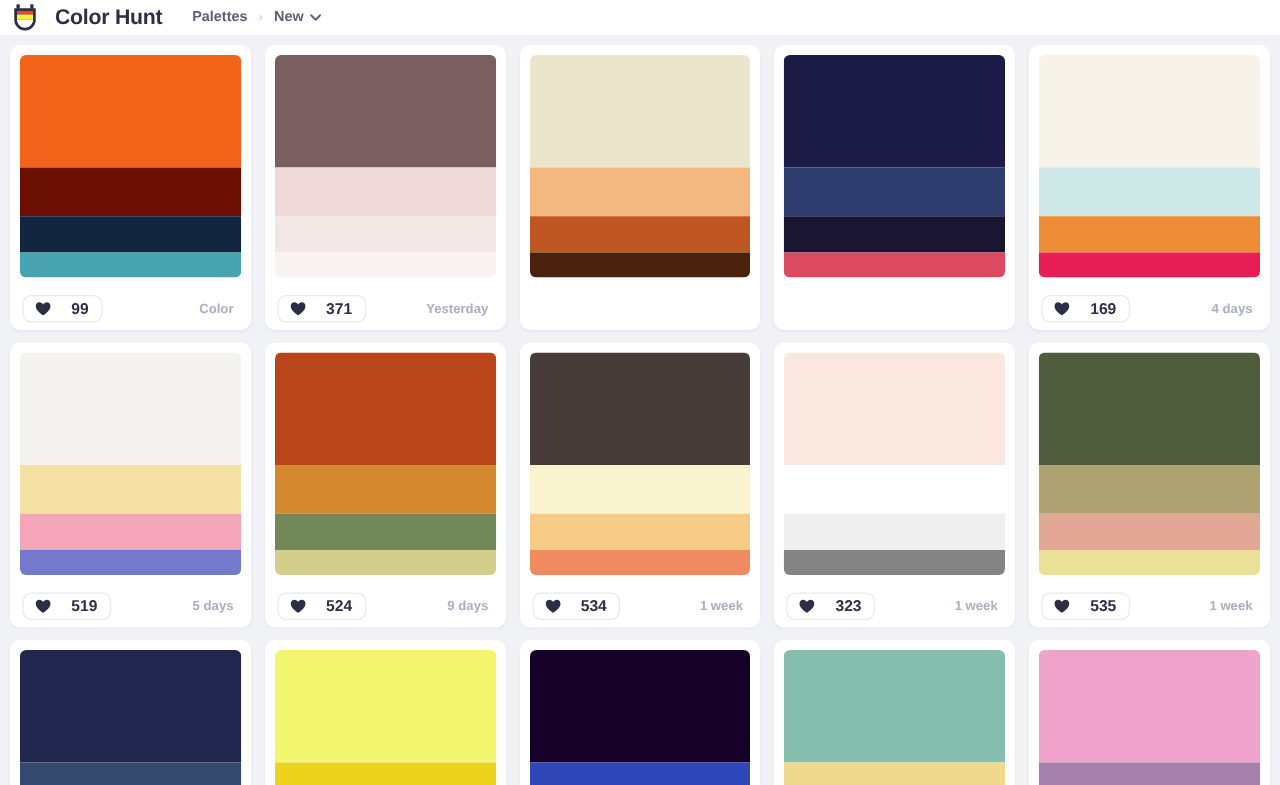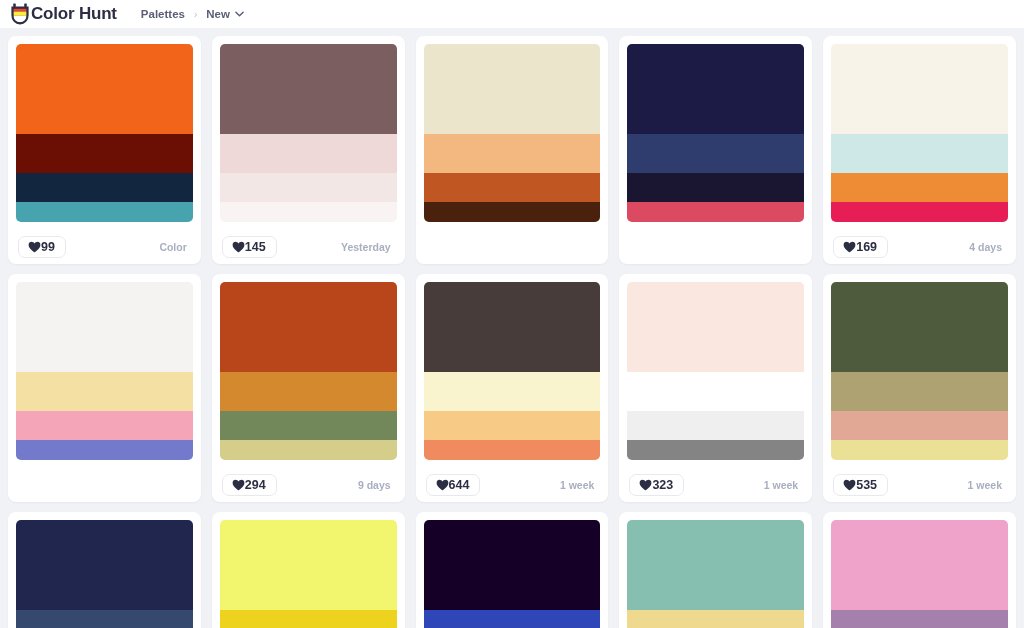--- a/index.html
+++ b/index.html
@@ -24,21 +24,21 @@
     display: flex;
     align-items: center;
     padding: 0 0 0 10px;
     position: relative;
     z-index: 5;
   }
 
   #logo-group {
     display: flex;
     align-items: center;
-    gap: 1px;
+    gap: 14px;
     cursor: pointer;
   }
 
   #logo-icon {
     width: 20px;
     height: 22px;
     display: block;
     flex: 0 0 auto;
   }
 
@@ -120,21 +120,21 @@
     height: 50px;
     display: flex;
     align-items: center;
     justify-content: space-between;
     padding: 0 2px;
   }
 
   .like-button {
     display: flex;
     align-items: center;
-    gap: 0;
+    gap: 16px;
     border: 1px solid #E8E9EF;
     border-radius: 7px;
     padding: 4px 10px 4px 9px;
     background: #FFFFFF;
     cursor: pointer;
   }
 
   .heart-icon {
     width: 13px;
     height: 12px;
@@ -215,21 +215,21 @@
         <div class="swatch s0" title="#7B5E60" style="background: rgb(123, 94, 96);"></div>
         <div class="swatch s1" title="#EFD8D8" style="background: rgb(239, 216, 216);"></div>
         <div class="swatch s2" title="#F3E7E5" style="background: rgb(243, 231, 229);"></div>
         <div class="swatch s3" title="#FAF3F3" style="background: rgb(250, 243, 243);"></div>
       </div>
       <div class="card-meta">
         <div class="like-button">
           <svg class="heart-icon" viewBox="0 0 13 12">
             <path d="M6.5 11.2 C6.5 11.2 0.6 7.7 0.6 3.9 C0.6 2.0 2.0 0.8 3.5 0.8 C4.8 0.8 5.9 1.6 6.5 2.6 C7.1 1.6 8.2 0.8 9.5 0.8 C11.0 0.8 12.4 2.0 12.4 3.9 C12.4 7.7 6.5 11.2 6.5 11.2 Z" fill="#2C2E43"></path>
           </svg>
-          <span class="like-count">145</span>
+          <span class="like-count">371</span>
         </div>
         <span class="time-label">Yesterday</span>
       </div>
     </div>
     <div class="palette-card">
       <div class="swatches">
         <div class="swatch s0" title="#EBE5CC" style="background: rgb(235, 229, 204);"></div>
         <div class="swatch s1" title="#F2B880" style="background: rgb(242, 184, 128);"></div>
         <div class="swatch s2" title="#C05621" style="background: rgb(192, 86, 33);"></div>
         <div class="swatch s3" title="#4A210C" style="background: rgb(74, 33, 12);"></div>
@@ -260,51 +260,60 @@
         <span class="time-label">4 days</span>
       </div>
     </div>
     <div class="palette-card">
       <div class="swatches">
         <div class="swatch s0" title="#F4F3F2" style="background: rgb(244, 243, 242);"></div>
         <div class="swatch s1" title="#F5E0A3" style="background: rgb(245, 224, 163);"></div>
         <div class="swatch s2" title="#F4A6B8" style="background: rgb(244, 166, 184);"></div>
         <div class="swatch s3" title="#7379CB" style="background: rgb(115, 121, 203);"></div>
       </div>
+      <div class="card-meta">
+        <div class="like-button">
+          <svg class="heart-icon" viewBox="0 0 13 12">
+            <path d="M6.5 11.2 C6.5 11.2 0.6 7.7 0.6 3.9 C0.6 2.0 2.0 0.8 3.5 0.8 C4.8 0.8 5.9 1.6 6.5 2.6 C7.1 1.6 8.2 0.8 9.5 0.8 C11.0 0.8 12.4 2.0 12.4 3.9 C12.4 7.7 6.5 11.2 6.5 11.2 Z" fill="#2C2E43"></path>
+          </svg>
+          <span class="like-count">519</span>
+        </div>
+        <span class="time-label">5 days</span>
+      </div>
     </div>
     <div class="palette-card">
       <div class="swatches">
         <div class="swatch s0" title="#B8461A" style="background: rgb(184, 70, 26);"></div>
         <div class="swatch s1" title="#D4892E" style="background: rgb(212, 137, 46);"></div>
         <div class="swatch s2" title="#72875A" style="background: rgb(114, 135, 90);"></div>
         <div class="swatch s3" title="#D5CE8A" style="background: rgb(213, 206, 138);"></div>
       </div>
       <div class="card-meta">
         <div class="like-button">
           <svg class="heart-icon" viewBox="0 0 13 12">
             <path d="M6.5 11.2 C6.5 11.2 0.6 7.7 0.6 3.9 C0.6 2.0 2.0 0.8 3.5 0.8 C4.8 0.8 5.9 1.6 6.5 2.6 C7.1 1.6 8.2 0.8 9.5 0.8 C11.0 0.8 12.4 2.0 12.4 3.9 C12.4 7.7 6.5 11.2 6.5 11.2 Z" fill="#2C2E43"></path>
           </svg>
-          <span class="like-count">294</span>
+          <span class="like-count">524</span>
         </div>
         <span class="time-label">9 days</span>
       </div>
     </div>
     <div class="palette-card">
       <div class="swatches">
         <div class="swatch s0" title="#483C3A" style="background: rgb(72, 60, 58);"></div>
         <div class="swatch s1" title="#F9F4CD" style="background: rgb(249, 244, 205);"></div>
         <div class="swatch s2" title="#F7CA86" style="background: rgb(247, 202, 134);"></div>
         <div class="swatch s3" title="#EF8B5F" style="background: rgb(239, 139, 95);"></div>
       </div>
       <div class="card-meta">
         <div class="like-button">
           <svg class="heart-icon" viewBox="0 0 13 12">
             <path d="M6.5 11.2 C6.5 11.2 0.6 7.7 0.6 3.9 C0.6 2.0 2.0 0.8 3.5 0.8 C4.8 0.8 5.9 1.6 6.5 2.6 C7.1 1.6 8.2 0.8 9.5 0.8 C11.0 0.8 12.4 2.0 12.4 3.9 C12.4 7.7 6.5 11.2 6.5 11.2 Z" fill="#2C2E43"></path>
           </svg>
-          <span class="like-count">644</span>
+          <span class="like-count">534</span>
         </div>
         <span class="time-label">1 week</span>
       </div>
     </div>
     <div class="palette-card">
       <div class="swatches">
         <div class="swatch s0" title="#FAE7E0" style="background: rgb(250, 231, 224);"></div>
         <div class="swatch s1" title="#FFFFFF" style="background: rgb(255, 255, 255);"></div>
         <div class="swatch s2" title="#EFEFEF" style="background: rgb(239, 239, 239);"></div>
         <div class="swatch s3" title="#848484" style="background: rgb(132, 132, 132);"></div>

